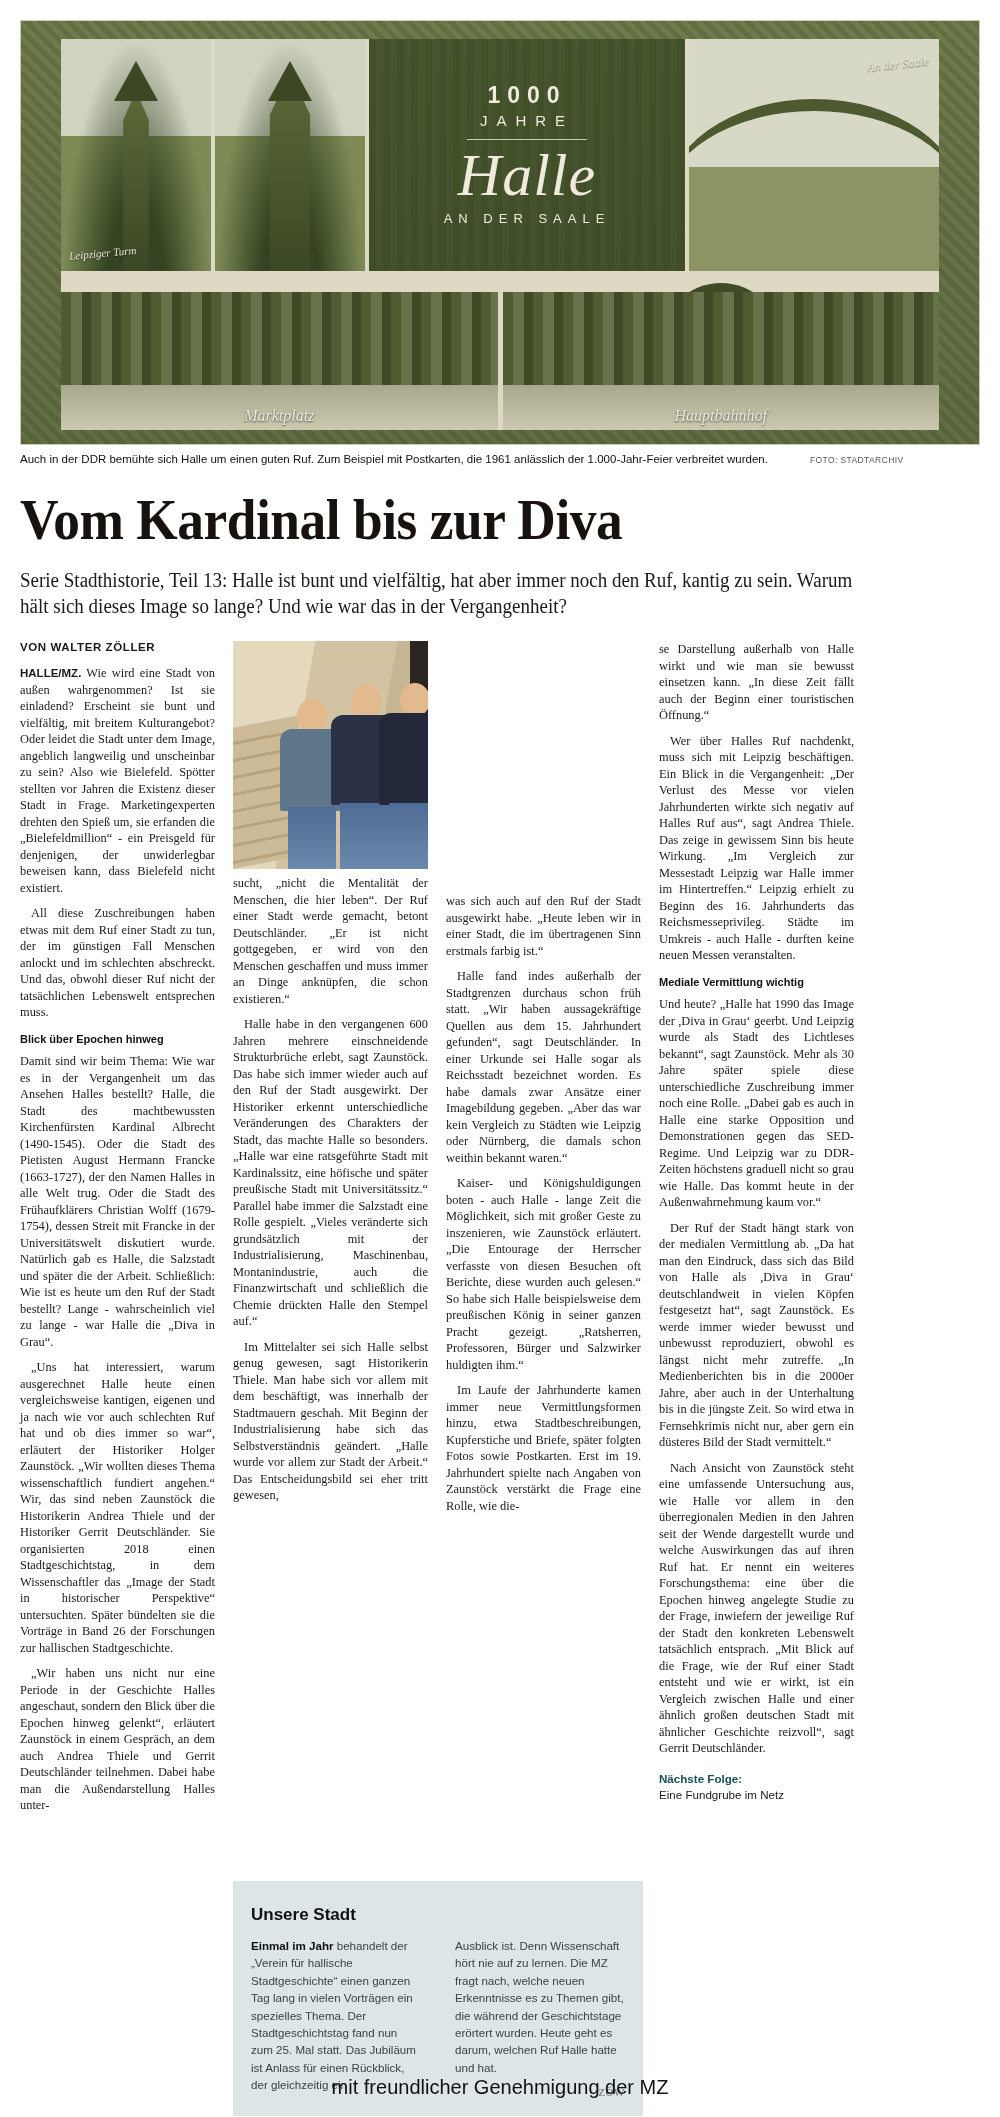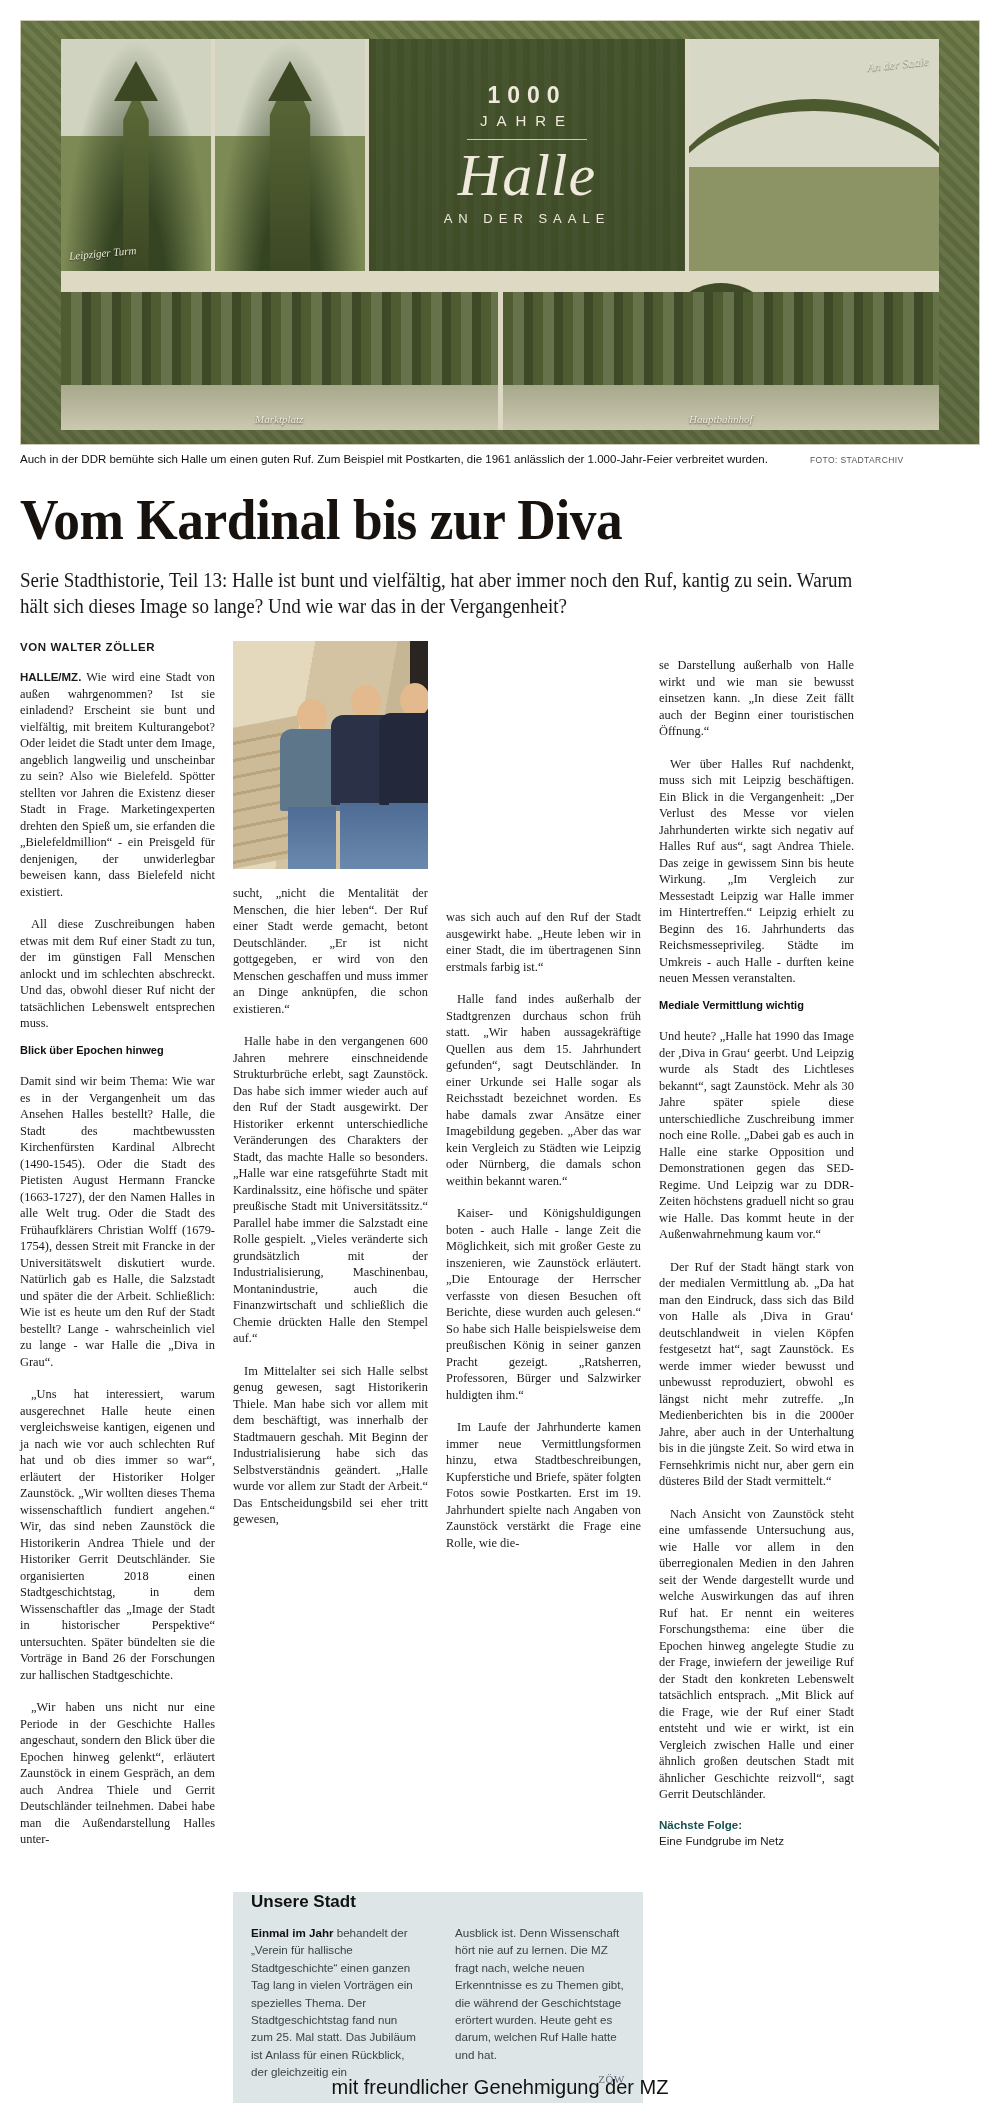--- a/index.html
+++ b/index.html
@@ -93,21 +93,21 @@
   .band-bot{ position:absolute; left:0; bottom:0; right:0; height:150px; display:flex; gap:5px; }
   .sc{ position:relative; flex:1 1 0; overflow:hidden; background:#d8d4bd;
        background:linear-gradient(#ddd9c3 0 55%, #b9b79c 55% 100%); }
   .sc .bldg{ position:absolute; bottom:30%; left:0; right:0; height:62%;
        background:repeating-linear-gradient(90deg,#4f5c32 0 10px,#65724a 10px 21px,#3e4a27 21px 30px); }
   .sc .dome{ position:absolute; left:50%; transform:translateX(-50%); bottom:58%;
        width:120px; height:60px; background:#3f4b26; border-radius:60px 60px 0 0; }
   .sc .ground{ position:absolute; bottom:0; left:0; right:0; height:30%;
        background:linear-gradient(#a7a88c,#cbc9b0); }
   .sc .cap{ position:absolute; bottom:5px; width:100%; text-align:center; color:#efece0;
-       font-style:italic; font-size:11px; text-shadow:0 1px 2px rgba(0,0,0,.65); }
+       font-style:italic; font-size:16px; text-shadow:0 1px 2px rgba(0,0,0,.65); }
 
   
   .photo-caption{
     margin-top:7px;
     font-family:"Liberation Sans",sans-serif;
     font-size:11.5px; line-height:1.35; color:#111;
   }
   .photo-caption .credit{
     font-size:8.5px; letter-spacing:.4px; color:#555; margin-left:6px;
     text-transform:uppercase;
@@ -131,21 +131,21 @@
   
   .cols{ display:flex; gap:18px; margin-top:22px; }
   .col{ width:195px; }
   .byline{
     font-family:"Liberation Sans",sans-serif;
     font-weight:700; font-size:11.5px; letter-spacing:.6px; margin-bottom:12px;
   }
   p.body{
     font-family:"Liberation Serif",serif;
     font-size:12.4px; line-height:1.33; text-align:justify;
-    margin:16px 0 9px; hyphens:auto; -webkit-hyphens:auto;
+    margin:0 0 9px; hyphens:auto; -webkit-hyphens:auto;
   }
   p.body.noindent{ text-indent:0; }
   p.body.indent{ text-indent:11px; }
   .dropcap-lead{ font-family:"Liberation Sans",sans-serif; font-weight:700; font-size:11.5px; }
   h2.subhead{
     font-family:Liberation Sans, sans-serif;
     font-weight:700; font-size:11px; line-height:1.2;
     margin:12px 0 7px; color:#111;
   }
 
@@ -168,21 +168,21 @@
            background:linear-gradient(#4e6c94,#6b88ad); }
   .pcap{
     font-family:"Liberation Sans",sans-serif; font-size:11.3px; line-height:1.35;
     font-weight:700; color:#111; margin:0 0 3px;
   }
   .pcap .credit{ font-weight:400; font-size:8.5px; letter-spacing:.4px; color:#555;
                  text-transform:uppercase; }
 
   
   .box{
-    background:#dde5e7; padding:0 18px 18px; margin-top:29px;
+    background:#dde5e7; padding:24px 18px 18px; margin-top:18px;
     display:flex; gap:22px;
   }
   .box h3{
     font-family:"Liberation Sans",sans-serif; font-weight:700; font-size:17px;
     margin:0 0 12px; color:#111;
   }
   .box-cols{ display:flex; gap:34px; }
   .box p{
     font-family:"Liberation Sans",sans-serif; font-size:11.6px; line-height:1.5;
     margin:0; color:#3a4346; width:170px;

